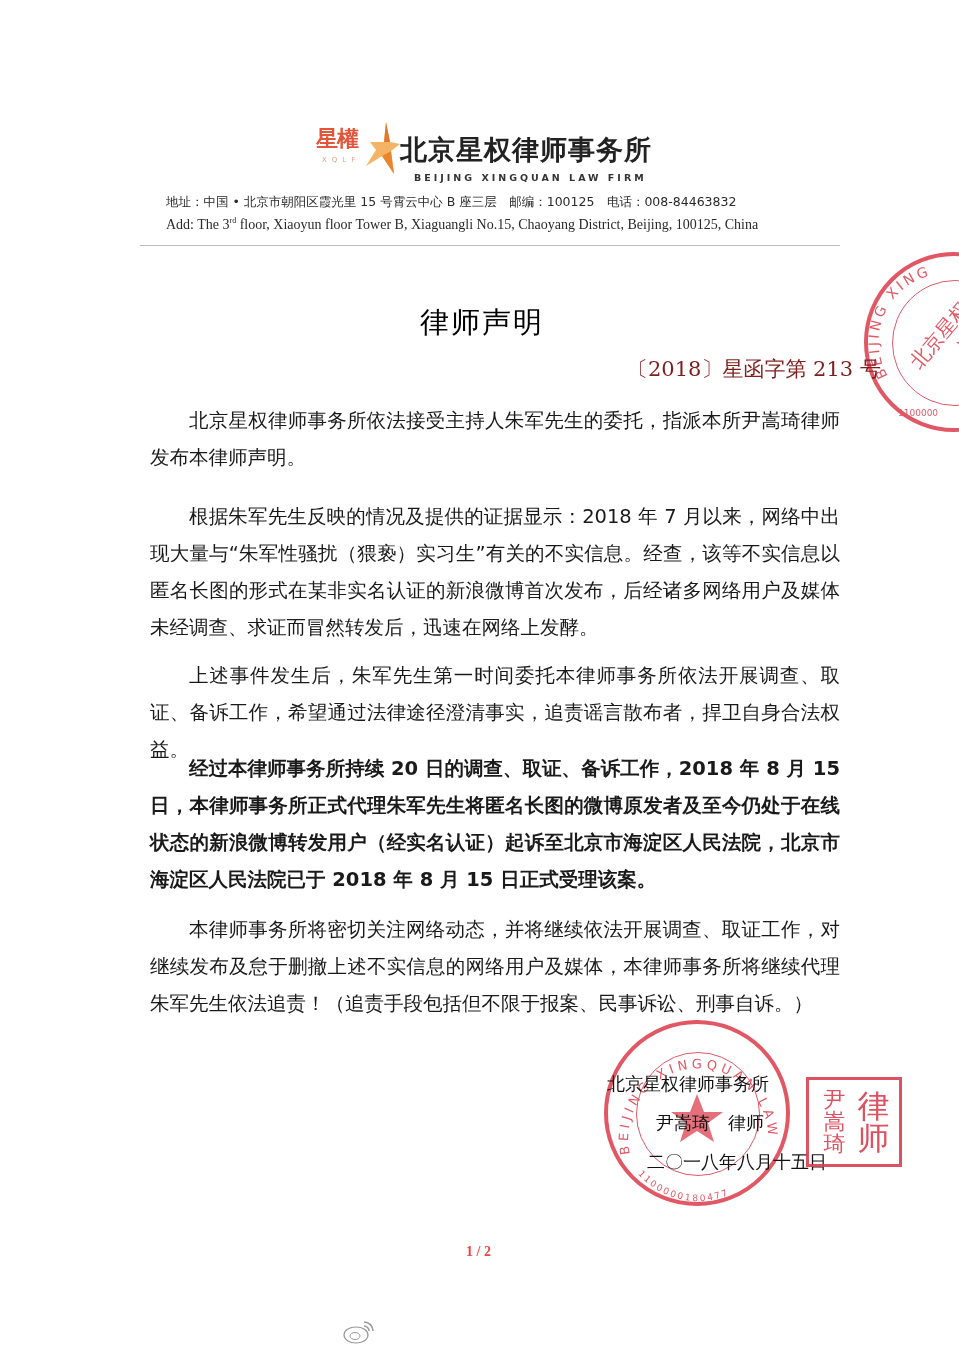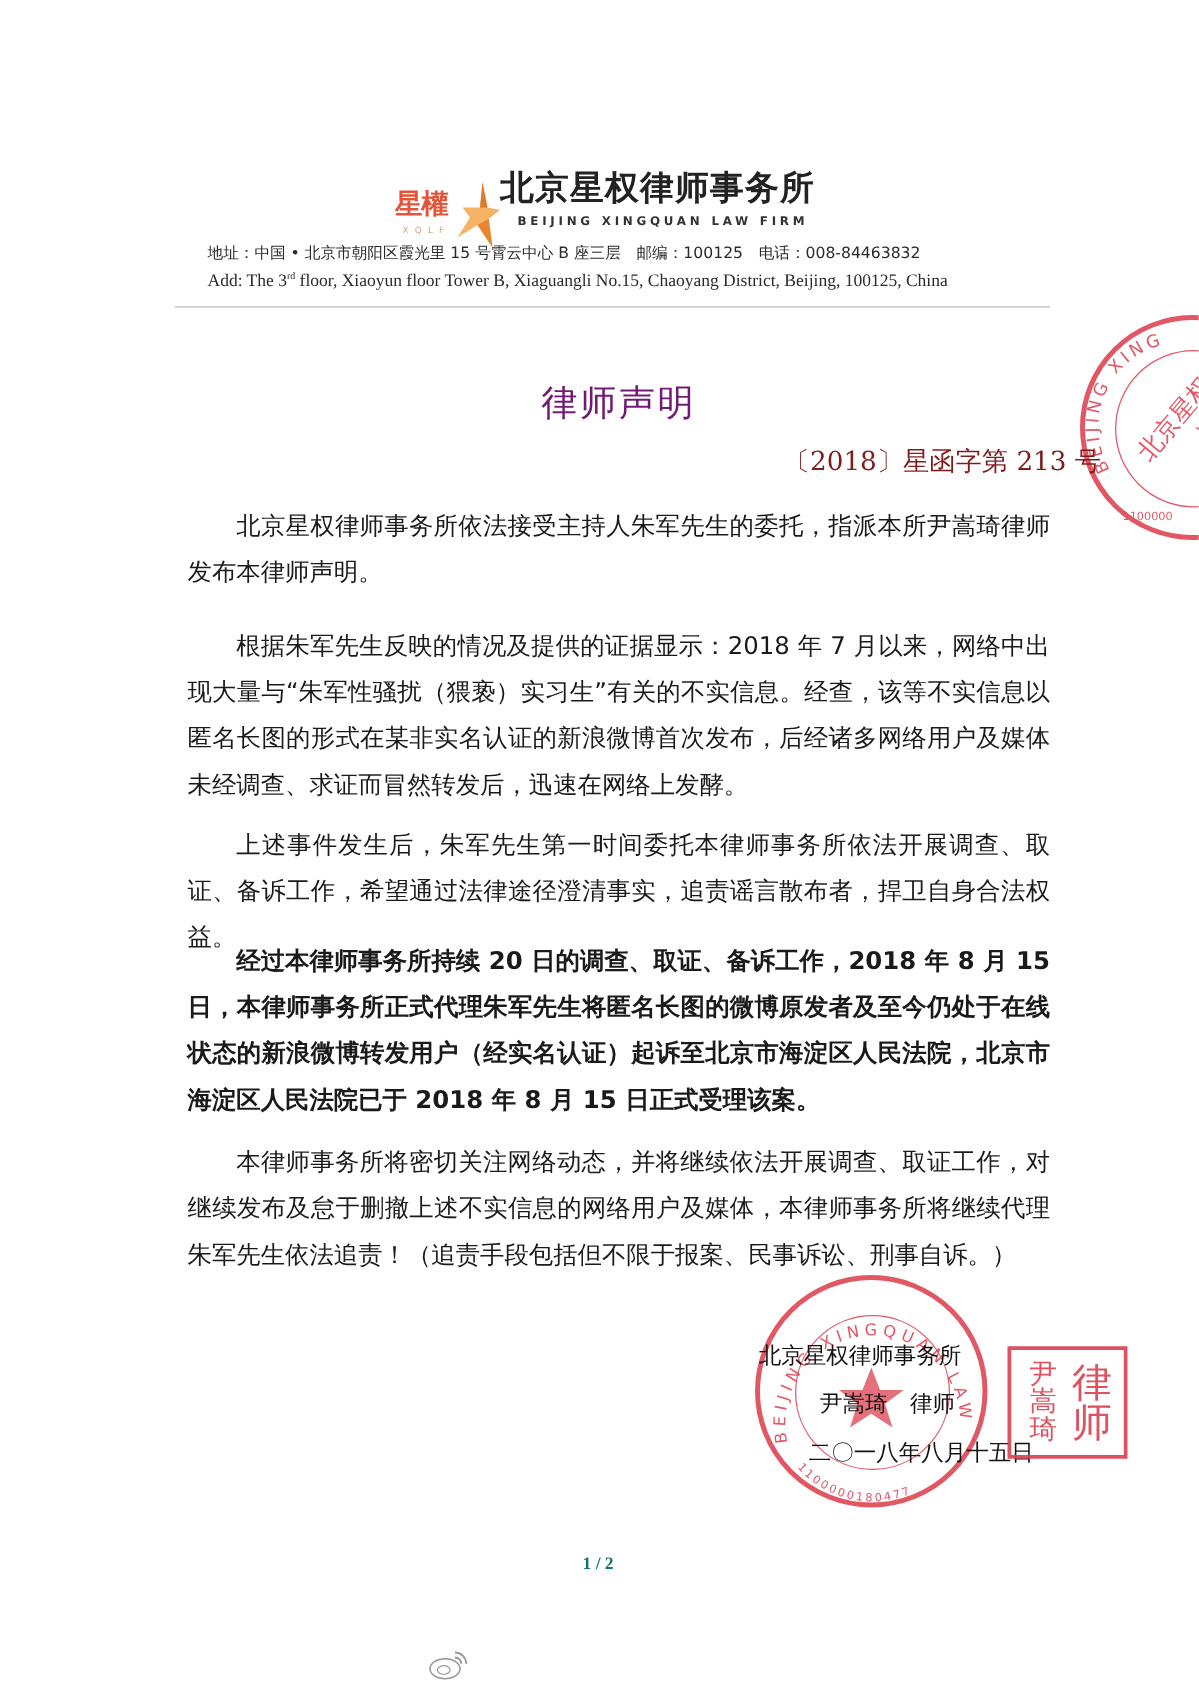--- a/index.html
+++ b/index.html
@@ -5,21 +5,21 @@
   html, body { margin: 0; padding: 0; }
   body {
     width: 959px; height: 1356px; position: relative; overflow: hidden;
     background: #ffffff;
     font-family: "DejaVu Serif", "Liberation Serif", serif;
     color: #1a1a1a;
   }
   .abs { position: absolute; }
 
   
-  .logo { left: 316px; top: 144px; width: 82px; height: 60px; text-align: center; }
+  .logo { left: 316px; top: 120px; width: 82px; height: 60px; text-align: center; }
   .logo-mark {
     position: absolute; left: 0; top: 4px;
     font-family: "DejaVu Sans", sans-serif; font-weight: bold;
     font-size: 22px; color: #e2553a; letter-spacing: -1px;
   }
   .logo-sub {
     position: absolute; left: 6px; top: 36px;
     font-family: "DejaVu Sans", sans-serif; font-size: 7px; color: #d9a28a; letter-spacing: 5px;
   }
   .logo-star { position: absolute; left: 44px; top: 0; width: 40px; height: 56px; }
@@ -38,21 +38,21 @@
   .addr-en {
     left: 166px; top: 216px; font-family: "Liberation Serif", serif;
     font-size: 14px; color: #2a2a2a; white-space: nowrap;
   }
   .addr-en sup { font-size: 8px; }
   .rule { left: 140px; top: 245px; width: 700px; height: 1px; background: #bbb; }
 
   
   .doc-title {
     left: 420px; top: 303px; font-family: "DejaVu Sans", sans-serif;
-    font-size: 29px; color: #701a75; letter-spacing: 2px; margin-left: 13px;
+    font-size: 29px; color: #000000; letter-spacing: 2px;
   }
   .doc-ref {
     left: 627px; top: 355px; font-family: "DejaVu Serif", serif;
     font-size: 21px; color: #7f1d1d; white-space: nowrap;
   }
 
   
   .body-text {
     left: 146px; width: 690px; font-family: "DejaVu Sans", sans-serif;
     font-size: 19.5px; line-height: 37px; color: #1a1a1a; text-indent: 2em;
@@ -74,21 +74,21 @@
   }
   .seal-square-grid {
     position: absolute; left: 6px; top: 4px; right: 6px; bottom: 4px;
     display: grid; grid-template-columns: 1fr 1fr; grid-template-rows: 1fr 1fr;
     font-family: "DejaVu Sans", sans-serif; color: #d94050; font-size: 27px;
   }
   .ss-col { display: flex; flex-direction: column; align-items: center; justify-content: center; line-height: 1; }
 
   .page-no {
     left: 466px; top: 1244px; font-family: "Liberation Serif", serif;
-    font-size: 14px; font-weight: bold; color: #0f766e;
+    font-size: 14px; font-weight: bold; color: #ef4444;
   }
   .watermark {
     left: 342px; top: 1316px; font-family: "DejaVu Sans", sans-serif;
     font-size: 27px; color: #ffffff;
     text-shadow: 0 0 1px #999, 0 0 1px #999, 0 0 1px #aaa;
     white-space: nowrap; display: flex; align-items: center; gap: 4px;
   }
   .weibo-icon { width: 34px; height: 30px; }
 </style>
 </head>

